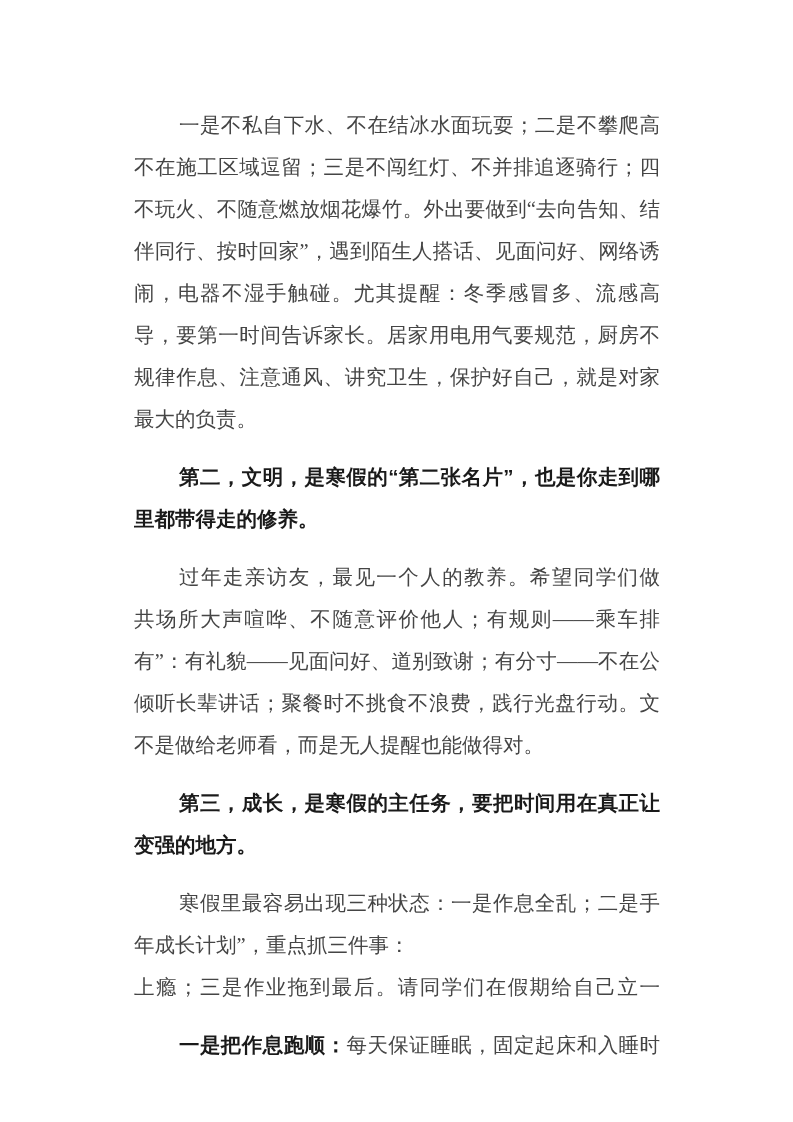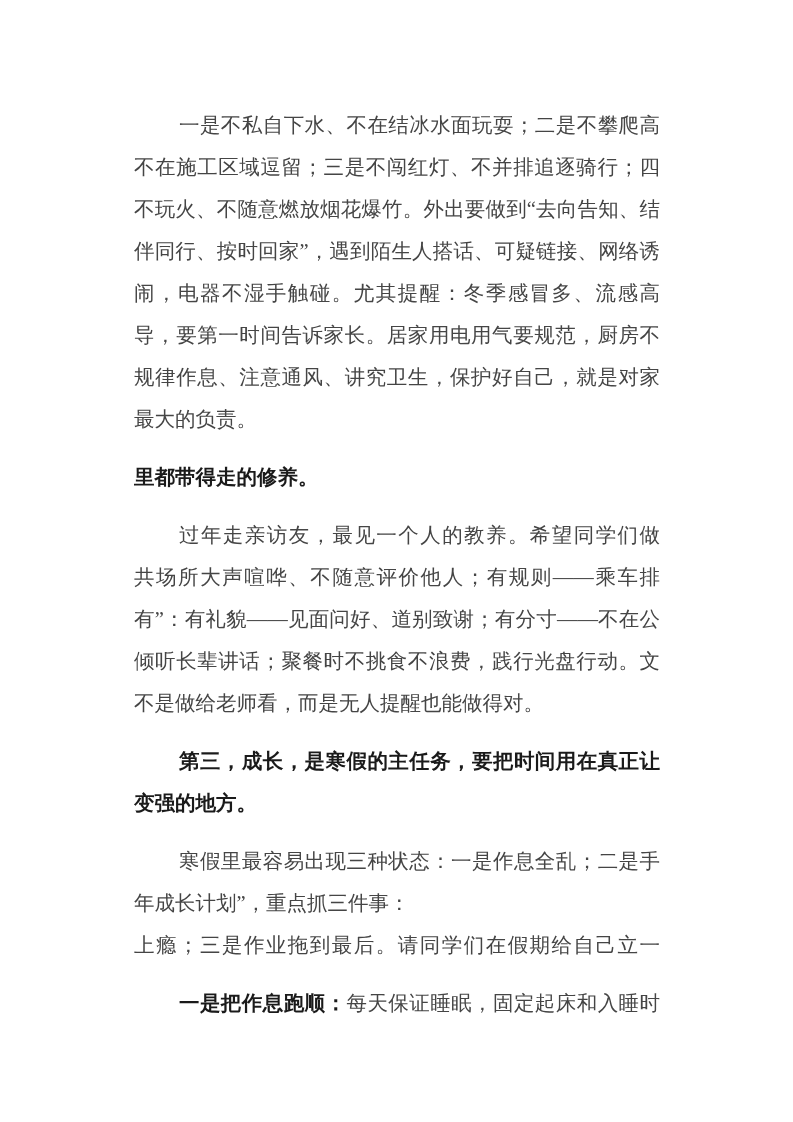--- a/index.html
+++ b/index.html
@@ -61,27 +61,28 @@
 </style>
 </head>
 <body>
 
 <div class="page">
   <div class="doc">
       <div class="para body">
         <div class="line indent"><span class="run">一是不私自下水、不在结冰水面玩耍；二是不攀爬高处、</span></div>
         <div class="line"><span class="run">不在施工区域逗留；三是不闯红灯、不并排追逐骑行；四是</span></div>
         <div class="line"><span class="run">不玩火、不随意燃放烟花爆竹。外出要做到“去向告知、结</span></div>
-        <div class="line"><span class="run">伴同行、按时回家”，遇到陌生人搭话、可疑链接、网络诱</span></div>
+        <div class="line"><span class="run">伴同行、按时回家”，遇到陌生人搭话、见面问好、网络诱</span></div>
         <div class="line"><span class="run">闹，电器不湿手触碰。尤其提醒：冬季感冒多、流感高发，</span></div>
         <div class="line"><span class="run">导，要第一时间告诉家长。居家用电用气要规范，厨房不玩</span></div>
         <div class="line"><span class="run">规律作息、注意通风、讲究卫生，保护好自己，就是对家人</span></div>
         <div class="line last"><span class="run">最大的负责。</span></div>
       </div>
       <div class="para heading">
+        <div class="line indent"><span class="run bold">第二，文明，是寒假的“第二张名片”，也是你走到哪</span></div>
         <div class="line last"><span class="run bold">里都带得走的修养。</span></div>
       </div>
       <div class="para body">
         <div class="line indent"><span class="run">过年走亲访友，最见一个人的教养。希望同学们做到“三</span></div>
         <div class="line"><span class="run">共场所大声喧哗、不随意评价他人；有规则——乘车排队、</span></div>
         <div class="line"><span class="run">有”：有礼貌——见面问好、道别致谢；有分寸——不在公</span></div>
         <div class="line"><span class="run">倾听长辈讲话；聚餐时不挑食不浪费，践行光盘行动。文明</span></div>
         <div class="line last"><span class="run">不是做给老师看，而是无人提醒也能做得对。</span></div>
       </div>
       <div class="para heading">

